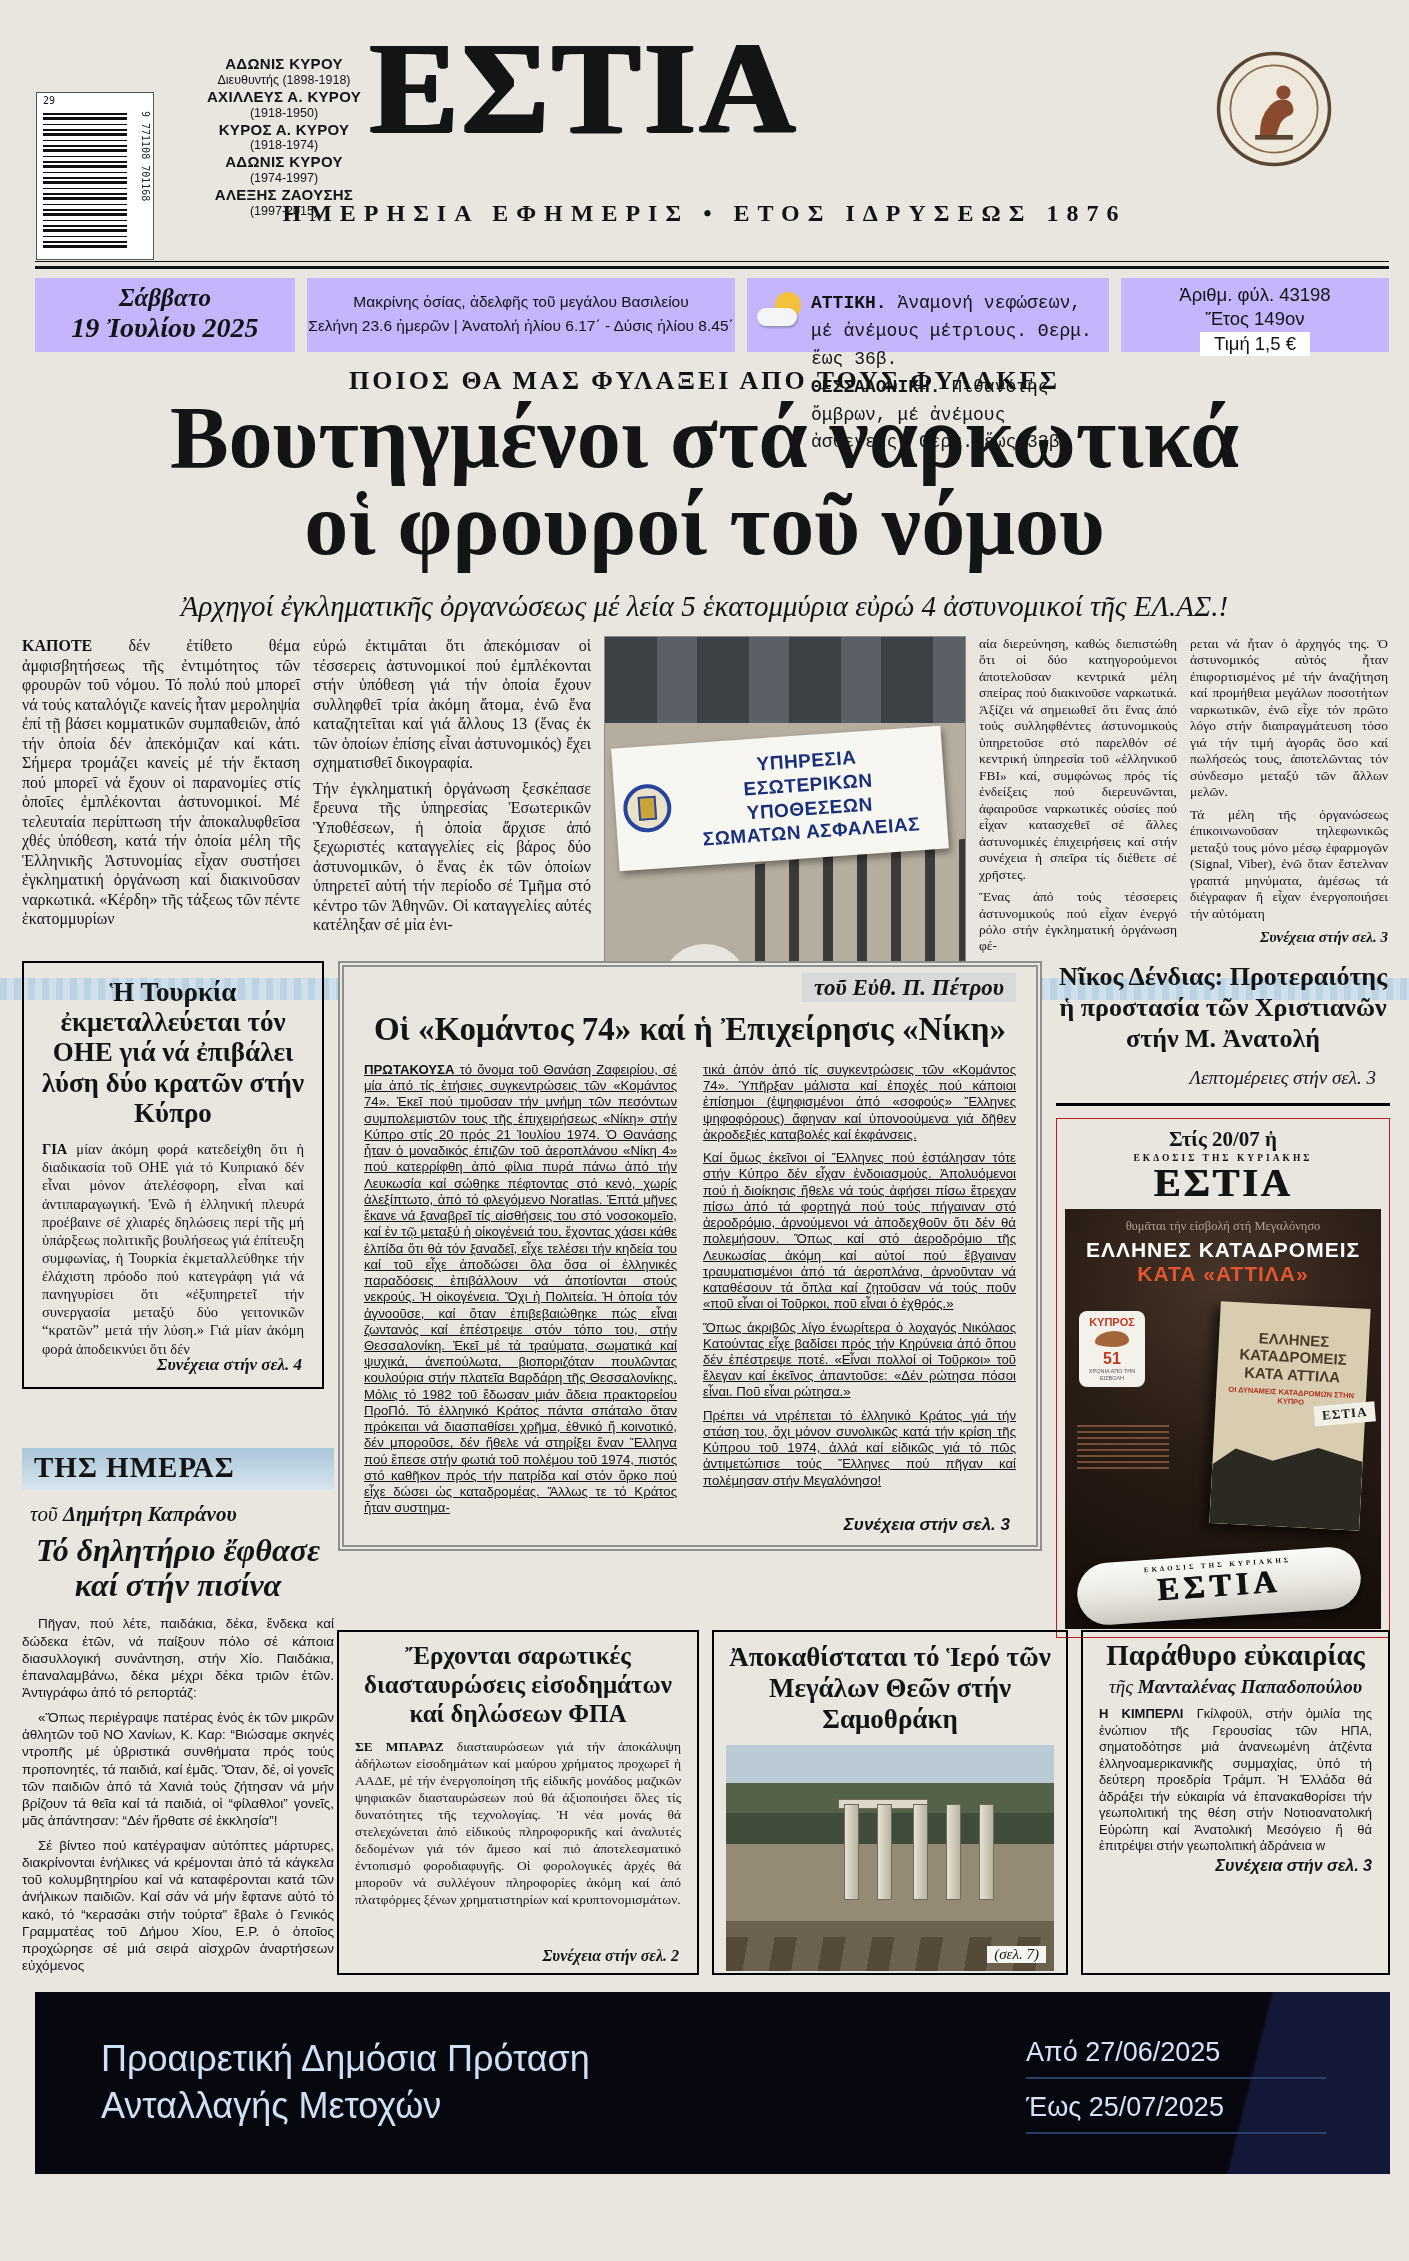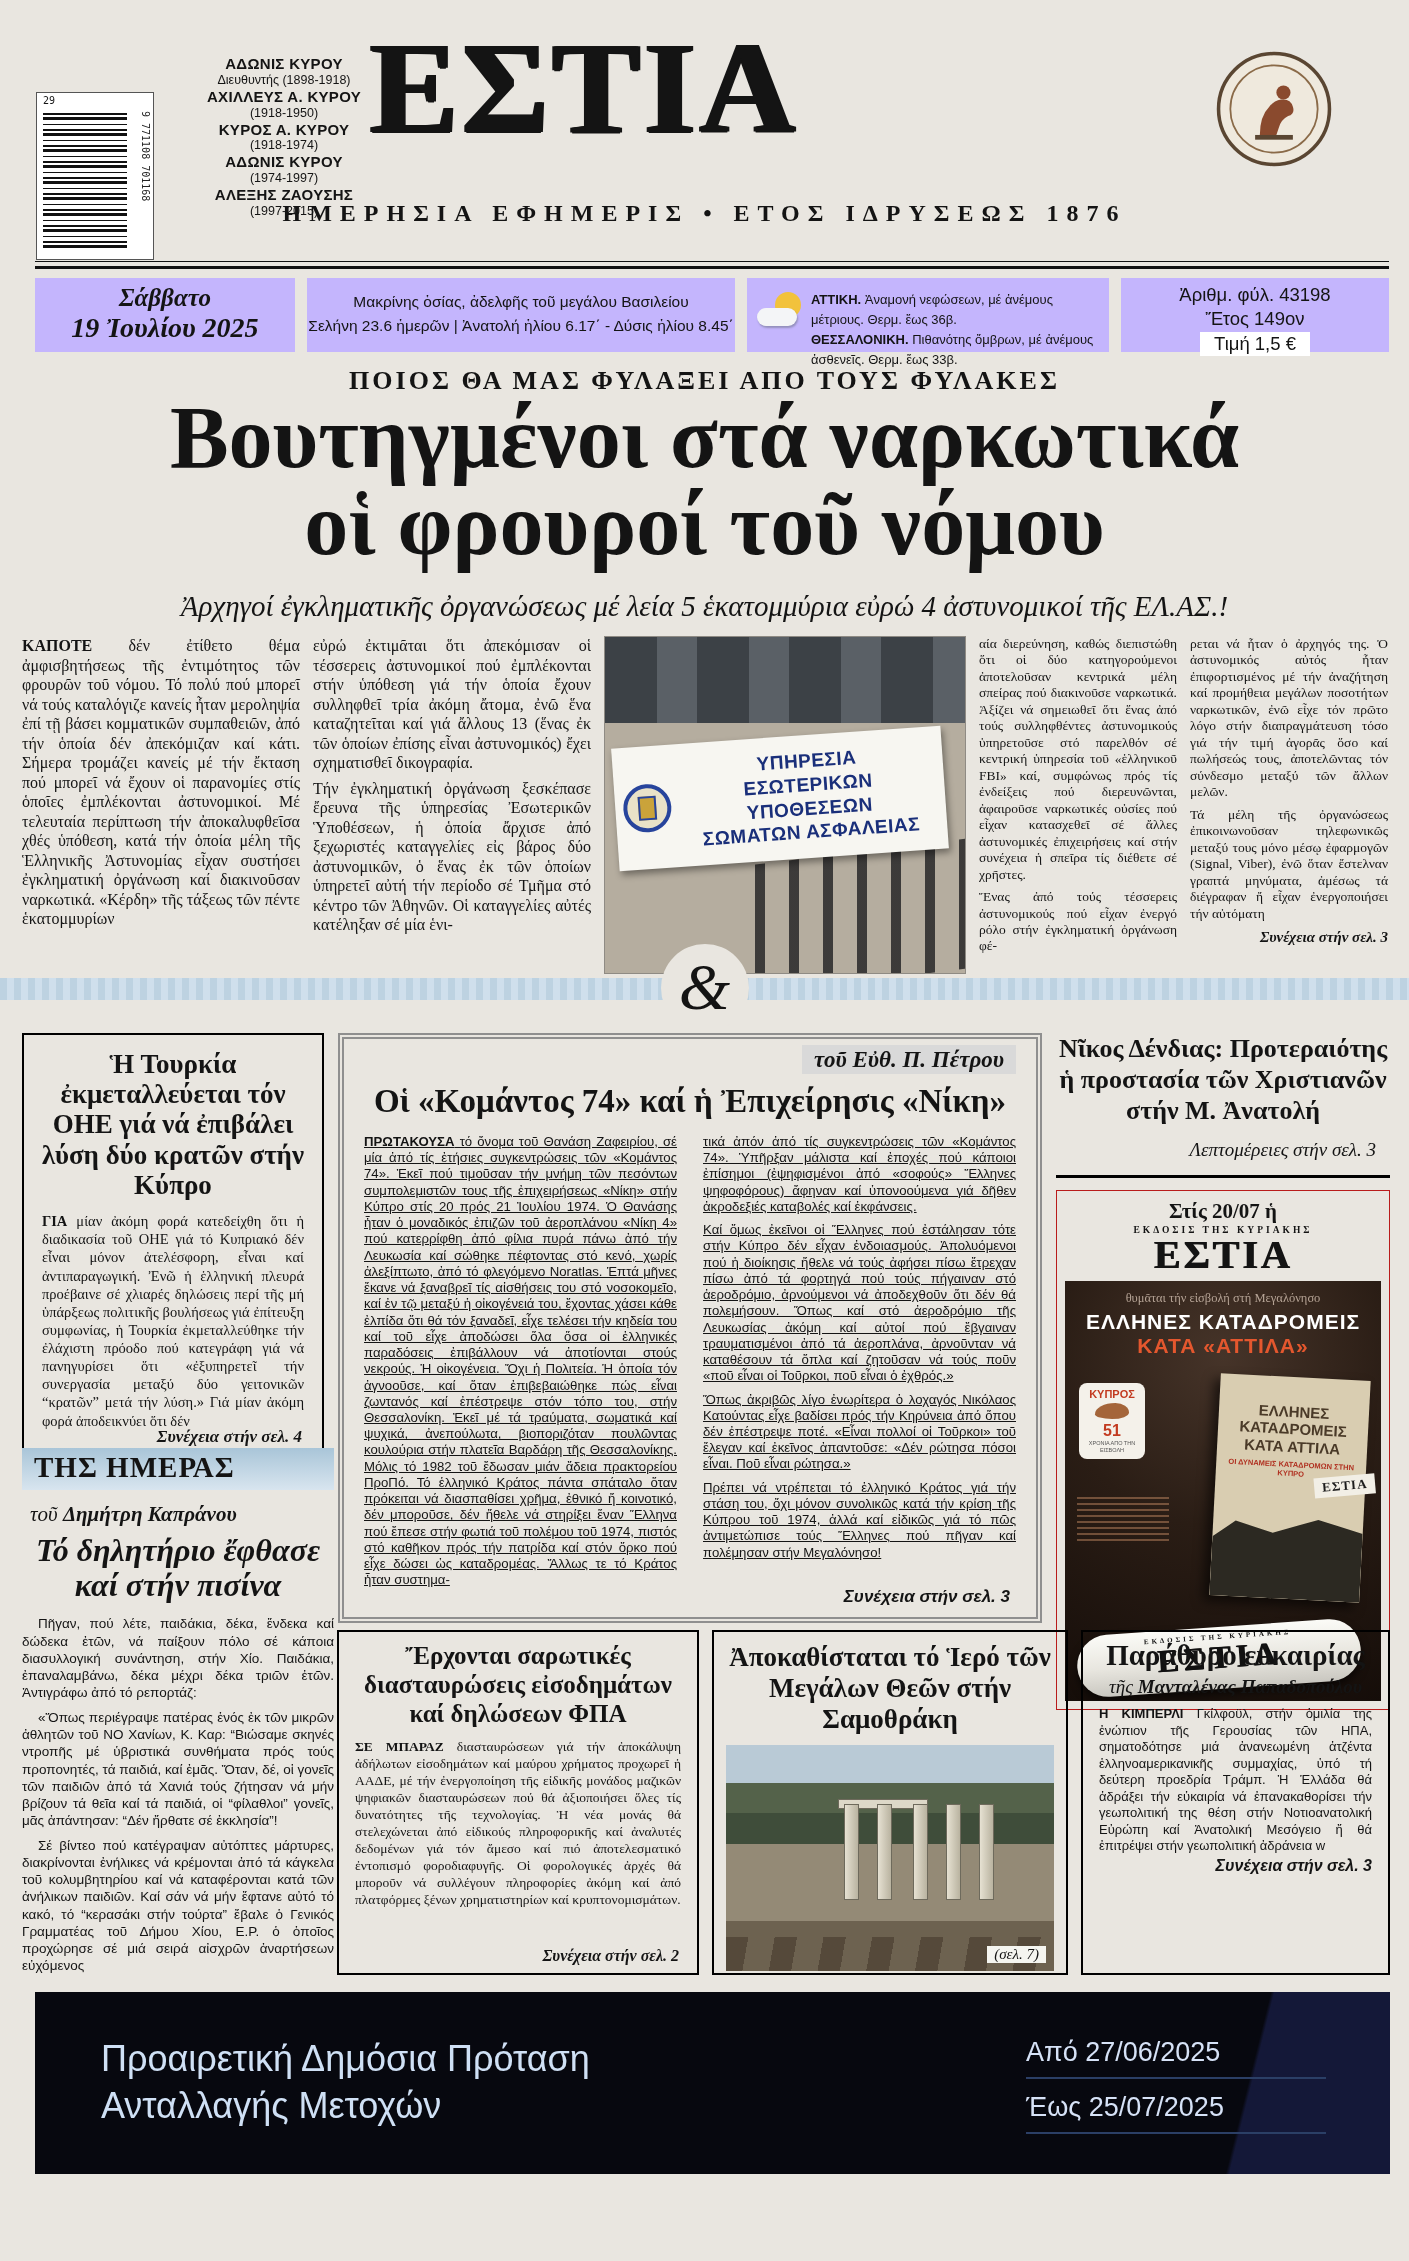--- a/index.html
+++ b/index.html
@@ -32,21 +32,21 @@
 
   
   .infobar { position:absolute; left:35px; right:20px; top:278px; height:74px;
              display:flex; gap:12px; font-family:"Liberation Sans",sans-serif; }
   .ibox { background:#c4b5fd; height:100%; }
   .date-box { width:260px; text-align:center; padding-top:6px;
               font-family:"Liberation Serif",serif; font-style:italic; font-weight:bold; }
   .date-box .d1 { font-size:25px; }
   .date-box .d2 { font-size:28px; }
   .saint-box { width:428px; text-align:center; font-size:15.5px; line-height:1.55; padding-top:12px; }
-  .weather-box { flex:1; position:relative; padding:12px 10px 0 64px; font-size:13px; line-height:1.55; }
+  .weather-box { flex:1; position:relative; padding:12px 10px 0 64px; font-size:18px; line-height:1.55;font-family:Liberation Mono, monospace; }
   .weather-icon { position:absolute; left:8px; top:12px; width:50px; height:44px; }
   .weather-icon .sun { position:absolute; left:20px; top:2px; width:26px; height:26px; border-radius:50%; background:#f2c23c; }
   .weather-icon .cloud { position:absolute; left:2px; top:18px; width:40px; height:18px; border-radius:10px; background:#f4f5f7; box-shadow:1px 2px 2px rgba(90,100,110,.45); }
   .issue-box { width:268px; text-align:center; font-size:18.5px; line-height:1.3; padding-top:5px; }
   .issue-box .price { display:inline-block; background:#fff; padding:0 14px; margin-top:1px; }
 
   
   .kicker { position:absolute; left:0; right:0; top:366px; text-align:center;
             font-size:26px; font-weight:bold; letter-spacing:3px; }
   .headline { position:absolute; left:0; right:0; top:394px; text-align:center;
@@ -81,21 +81,21 @@
     transform:skewY(-7deg); opacity:.8; }
 
   
   .amp-band { position:absolute; left:0; right:0; top:978px; height:22px;
     background:repeating-linear-gradient(90deg,#bdd2e1 0 7px,#cfdfec 7px 14px); }
   .amp { position:absolute; top:944px; left:50%; transform:translateX(-50%);
     width:88px; height:88px; border-radius:50%; background:#e9e6e0;
     font-size:66px; line-height:86px; font-style:italic; text-align:center; }
 
   
-  .mid-row { position:absolute; left:22px; right:19px; top:1033px; display:flex; gap:14px; align-items:flex-start; }
+  .mid-row { position:absolute; left:22px; right:19px; top:961px; display:flex; gap:14px; align-items:flex-start; }
   .turkey-box { width:302px; height:428px; border:2px solid #000; padding:14px 18px;
                 position:relative; overflow:hidden; }
   .turkey-box h2 { font-size:27px; line-height:1.12; text-align:center; margin-bottom:12px; }
   .turkey-box .body { font-size:14.5px; line-height:1.25; text-align:justify; }
   .turkey-box .cont { position:absolute; right:20px; bottom:12px; font-size:17px; }
 
   .cmd-box { width:704px; height:590px; border:6px double #8f8f8f; background:#e9e6e0;
              padding:8px 20px 14px; position:relative; overflow:hidden; }
   .cmd-byline { text-align:right; }
   .cmd-byline span { background:#d9d9d9; padding:2px 12px; font-size:23px;

